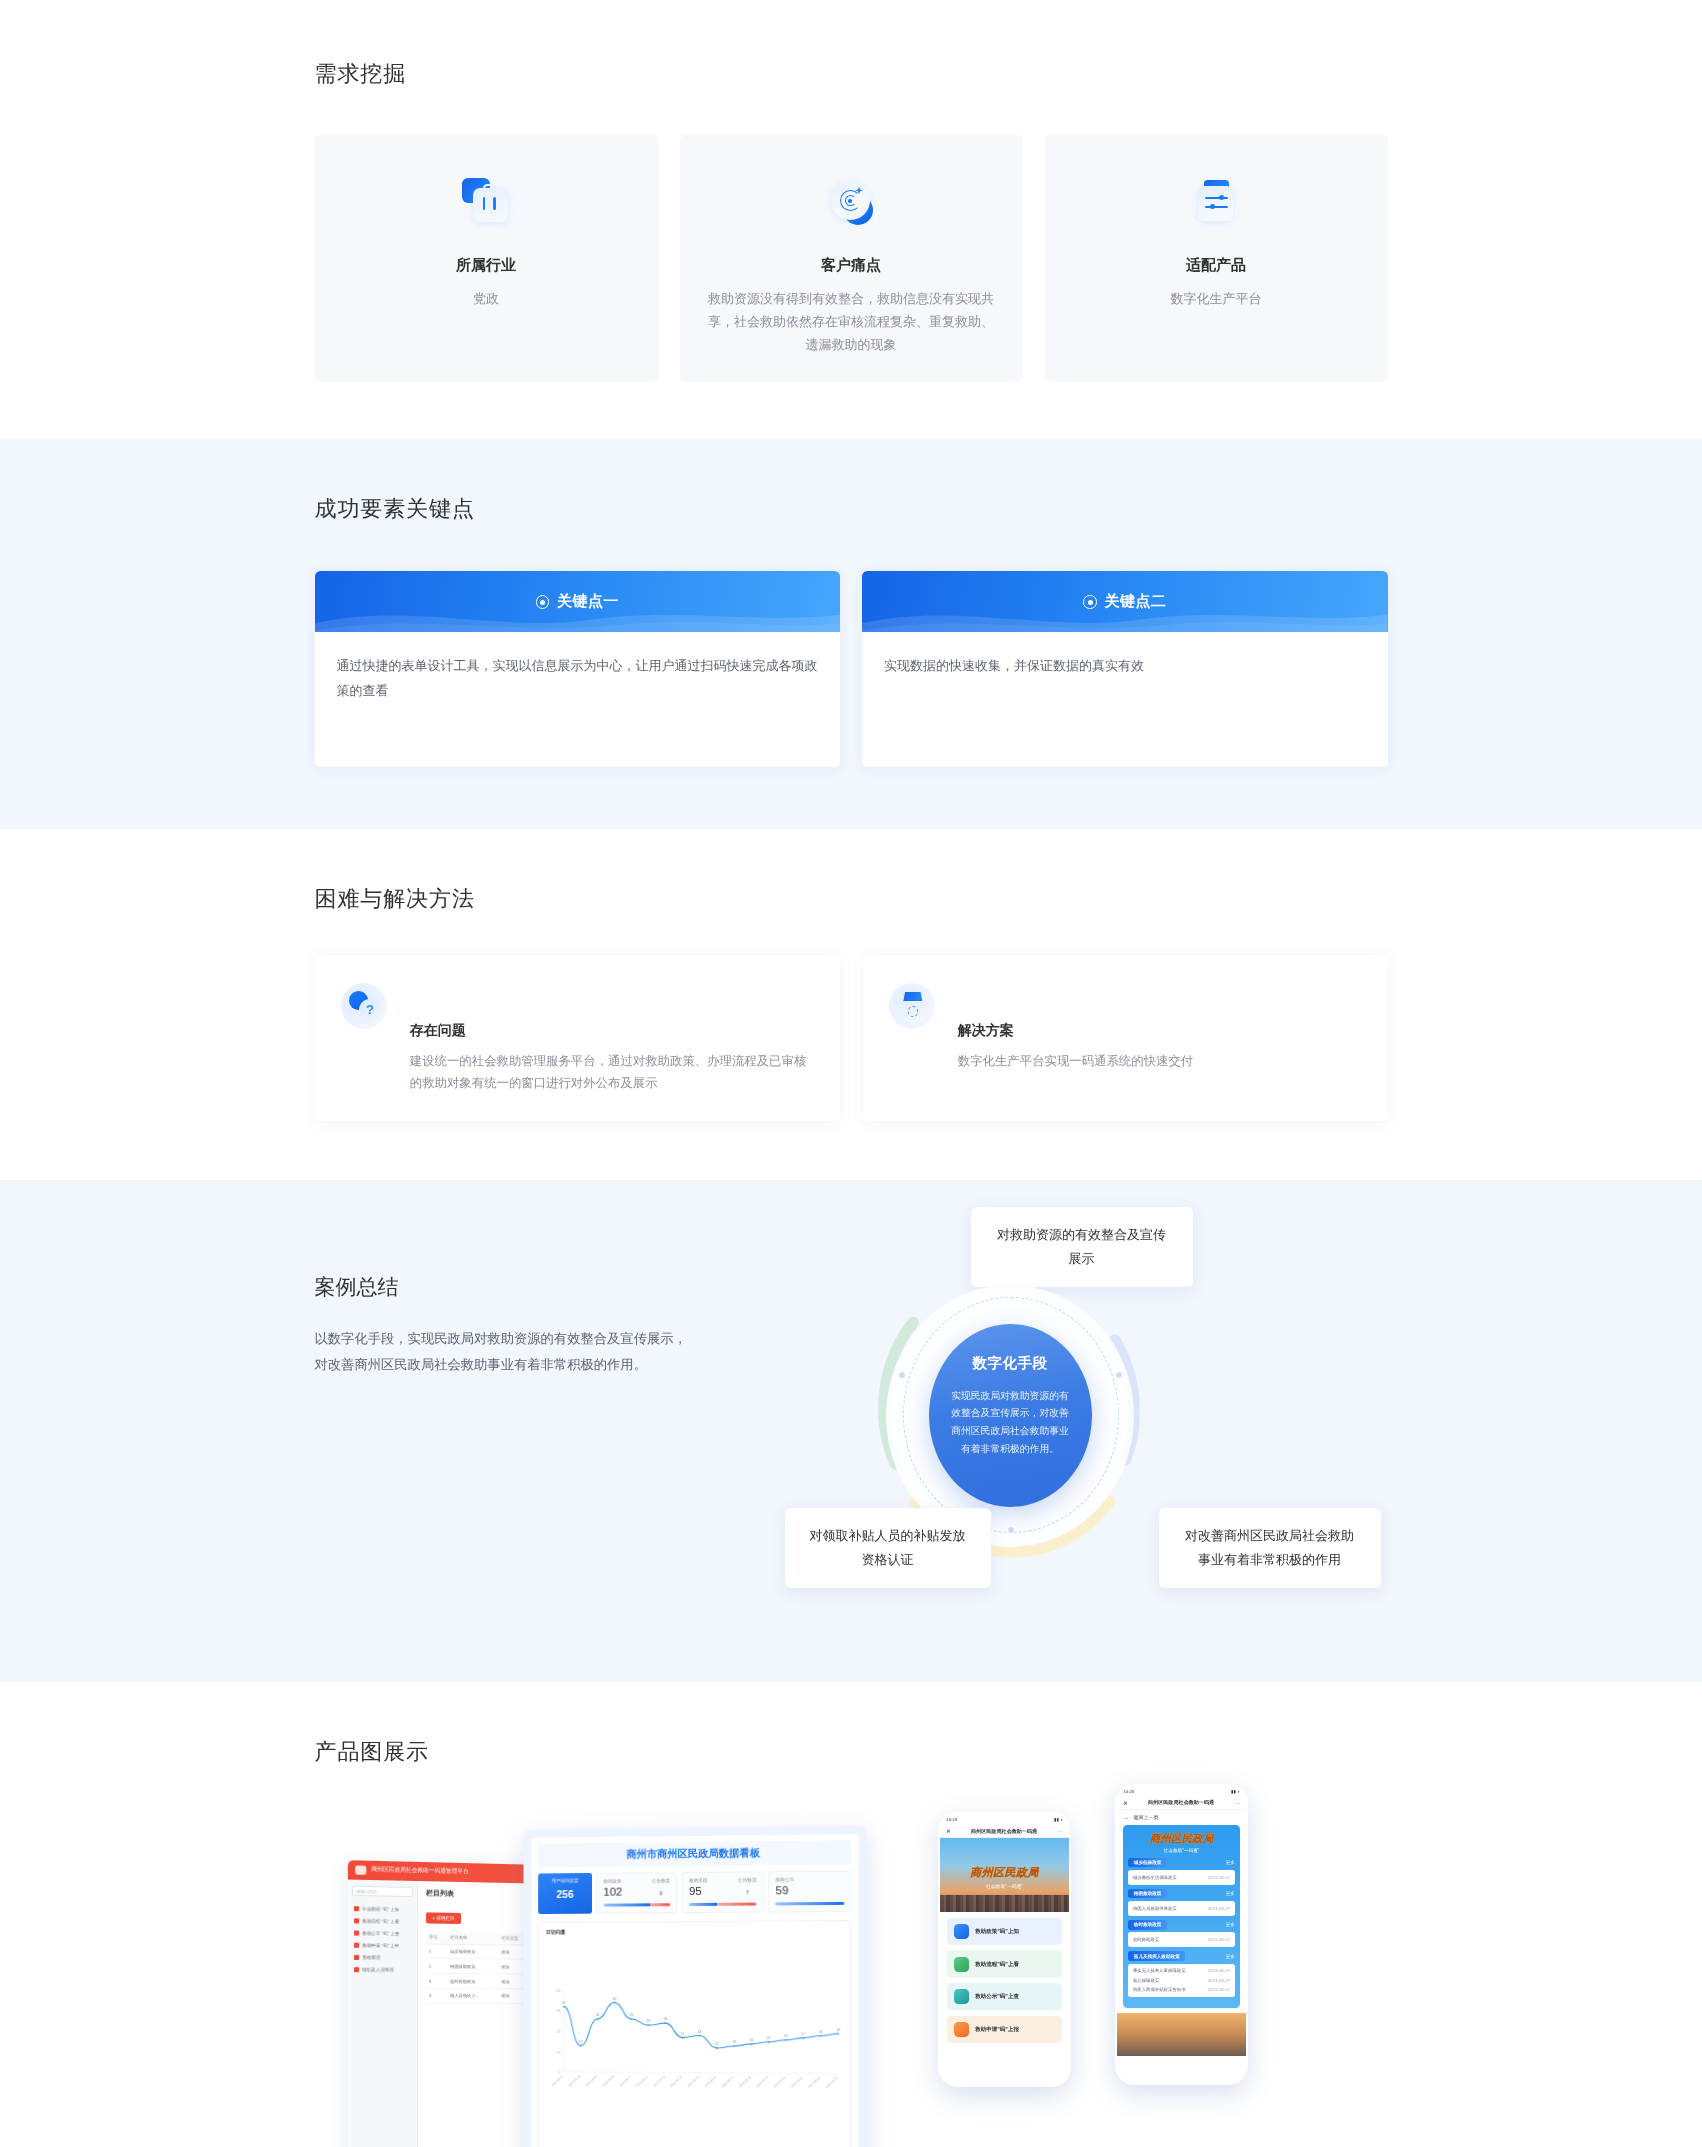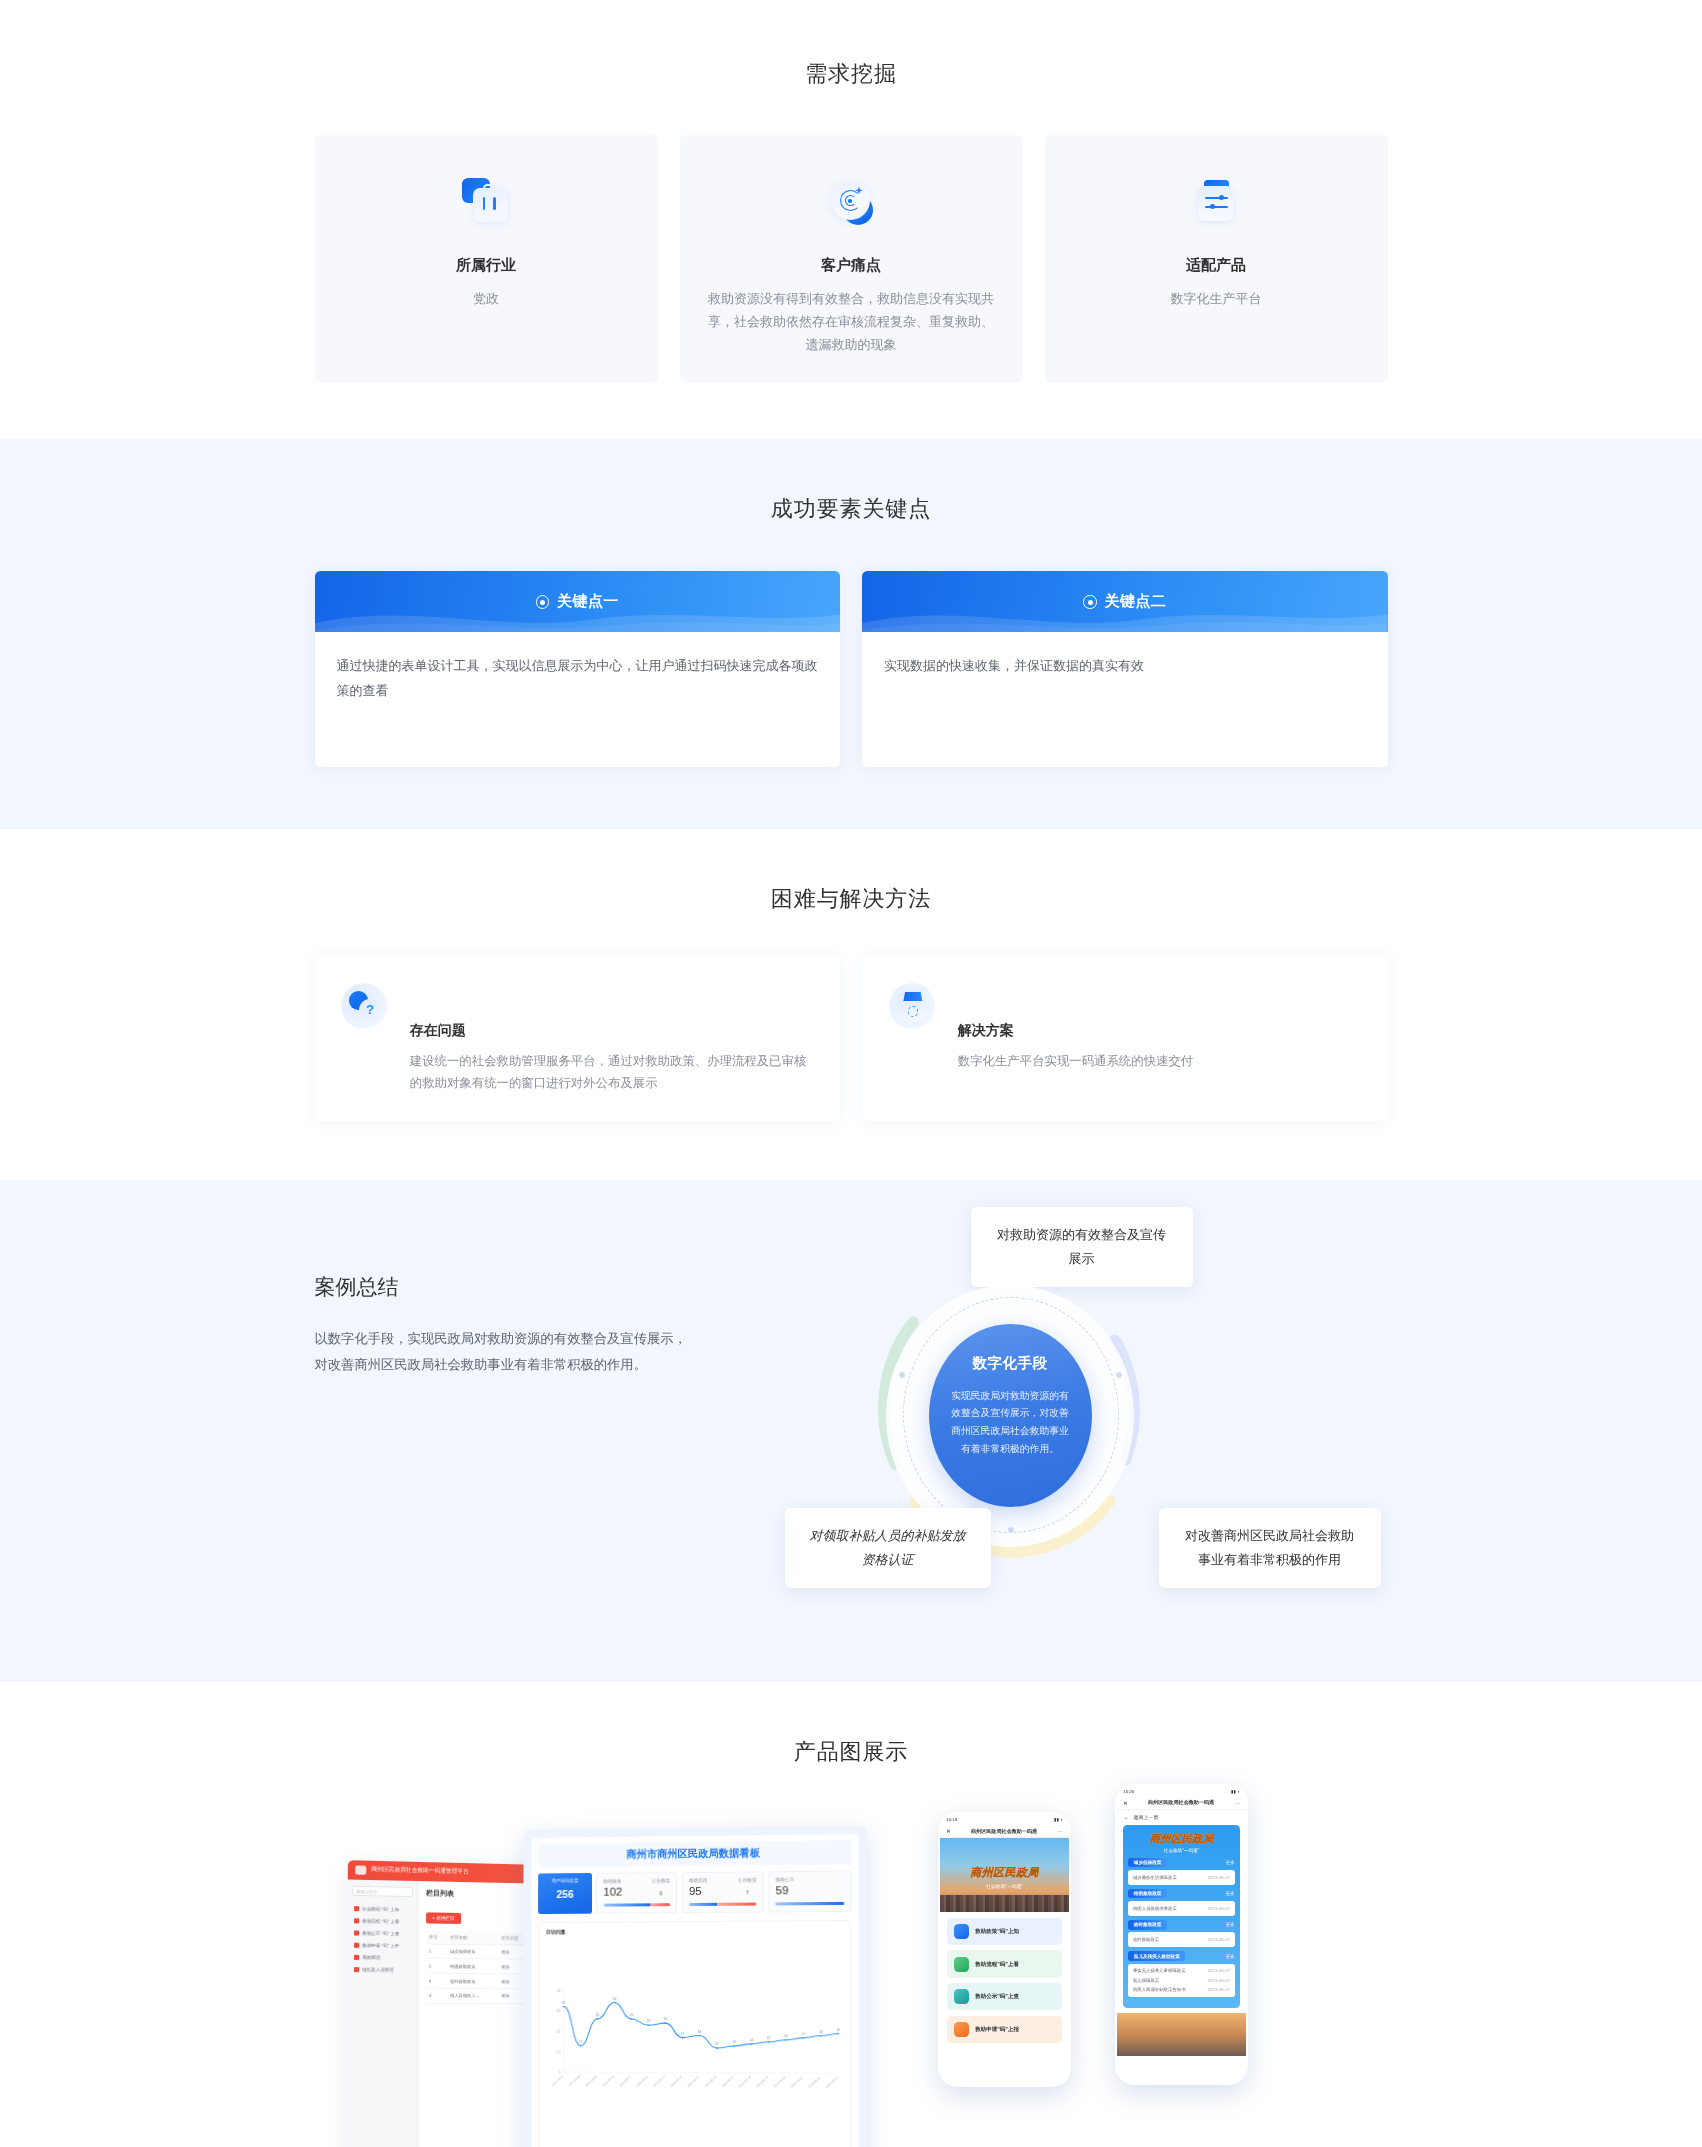--- a/index.html
+++ b/index.html
@@ -11,21 +11,20 @@
   }
   body { width: 1702px; overflow-x: hidden; }
 
   .section { width: 1702px; position: relative; }
   .sec-white { background: #ffffff; }
   .sec-tint  { background: #f2f6fd; }
 
   .wrap { width: 1073px; margin: 0 auto; position: relative; }
 
   .sec-title {
-    text-align: center;
     font-size: 22px;
     color: #303133;
     letter-spacing: 0.9px;
     font-weight: 400;
   }
 
   
   #sec-demand { padding: 59px 0 57px; }
   #sec-demand .sec-title { margin-bottom: 46px; }
   .demand-row { display: flex; gap: 22px; }
@@ -238,21 +237,21 @@
   .n2 { left: 255px; top: 102px; }
   .n3 { left: 147px; top: 257px; }
 
   .bubble {
     position: absolute; background: #fff; border-radius: 6.2px;
     box-shadow: 0 3.5px 16px rgba(60,100,170,.10);
     padding: 16px 21px; text-align: center;
     font-size: 13px; color: #303133; line-height: 24px;
   }
   .bb-top { left: 248px; top: -23px; width: 222px; text-align: center; }
-  .bb-left { left: 62px; top: 278px; width: 206px; font-style: italic; }
+  .bb-left { left: 62px; top: 278px; width: 206px; }
   .bb-right { left: 436px; top: 278px; width: 222px; }
 
   
   #sec-product { padding: 55px 0 0; background: #fff; }
   #sec-product .sec-title { margin-bottom: 44px; }
   .product-stage { position: relative; width: 1702px; height: 497px; margin: 0 auto; }
 
   .plat {
     position: absolute; border-radius: 6.2px;
     background: linear-gradient(90deg,#b7d0f9 0%, #2f7df2 60%, #1f6ce8 100%);

